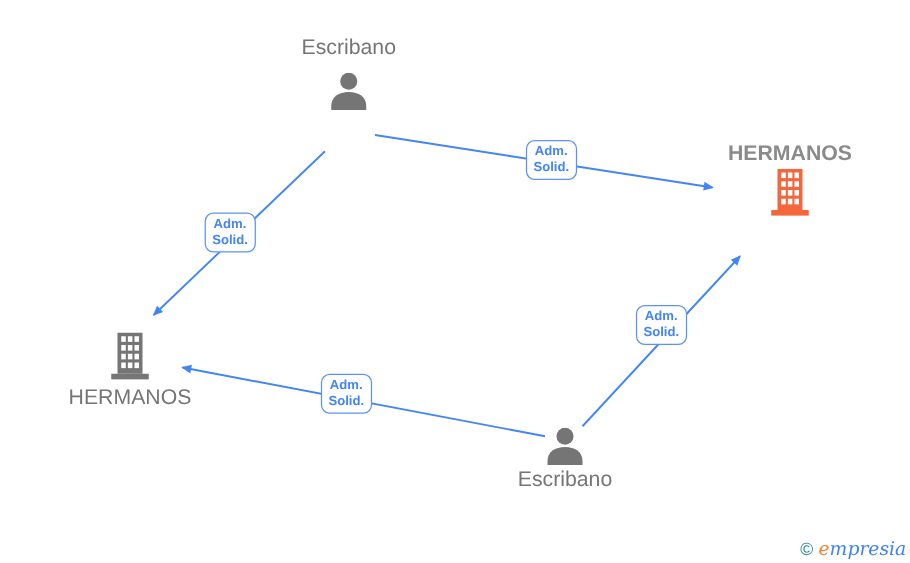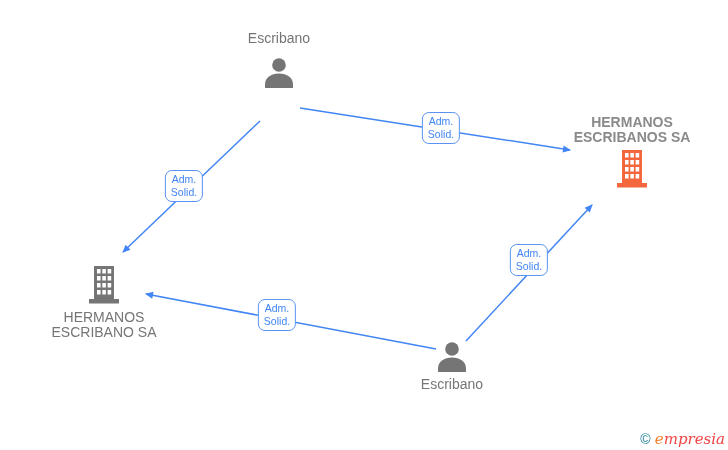--- a/index.html
+++ b/index.html
@@ -16,21 +16,21 @@
     left: 0; top: 0;
     width: 728px; height: 450px;
     pointer-events: none;
   }
   .node {
     position: absolute;
     width: 160px;
     text-align: center;
   }
   .node-label {
-    font-size: 14px;
+    font-size: 17px;
     line-height: 14px;
     color: #757575;
   }
   .node.company .node-label { line-height: 15px; }
   .node.company-right .node-label { font-weight: bold; color: #8a8a8a; }
   .node-icon { display: block; margin: 0 auto; }
   .gap-sm { height: 5px; }
   .gap-md { height: 13px; }
   .gap-xs { height: 6px; }
   .edge-label {
@@ -38,32 +38,33 @@
     transform: translate(-50%, -50%);
     background: #ffffff;
     border: 1.5px solid #5b93f5;
     border-radius: 7px;
     padding: 2px 5px;
     font-size: 10.5px;
     line-height: 13px;
     color: #4285F4;
     text-align: center;
     white-space: nowrap;
+    font-weight: bold;
   }
   .watermark {
     position: absolute;
     right: 3px;
     bottom: 2px;
     font-size: 15px;
     color: #1d7f99;
   }
   .watermark .copy { font-family: "Liberation Sans", sans-serif; font-size: 14px; }
   .watermark .brand { font-family: "DejaVu Serif", serif; font-style: italic; }
   .watermark .brand-lead { color: #f07f2d; }
-  .watermark .brand-rest { color: #ef4444; margin-top: 24px; }
+  .watermark .brand-rest { color: #3b82f6; margin-top: 24px; }
 </style>
 </head>
 <body>
 
 <div class="canvas">
 
   <svg class="edges" viewBox="0 0 728 450">
     <defs>
       <marker id="arrowhead" markerWidth="10" markerHeight="9" refX="7.5" refY="4" orient="auto" markerUnits="userSpaceOnUse">
         <path d="M0.5,0.5 L8.5,4 L0.5,7.5 Z" fill="#4285F4"></path>
@@ -82,21 +83,20 @@
     <div class="gap-md"></div>
     <svg class="node-icon" width="34" height="30" viewBox="0 0 34 30">
       <circle cx="17" cy="7" r="6.8" fill="#757575"></circle>
       <path d="M3,30 L3,26.5 C3,19.5 9,15.5 17,15.5 C25,15.5 31,19.5 31,26.5 L31,30 Z" fill="#757575"></path>
     </svg>
   </div>
 
   <div class="node company company-right" style="left:552px; top:115px;">
     <div class="node-label">
       <div>HERMANOS</div>
-      <div>ESCRIBANOS SA</div>
     </div>
     <div class="gap-sm"></div>
     <svg class="node-icon" width="34" height="38" viewBox="0 0 34 38">
       <rect x="2" y="33" width="30" height="4.5" fill="#F4673C"></rect>
       <rect x="7" y="0" width="20" height="33" fill="#F4673C"></rect>
       <g fill="#ffffff">
         <rect x="10" y="3" width="3.6" height="4.5"></rect>
           <rect x="15.3" y="3" width="3.6" height="4.5"></rect>
           <rect x="20.6" y="3" width="3.6" height="4.5"></rect>
         <rect x="10" y="10" width="3.6" height="4.5"></rect>
@@ -127,21 +127,20 @@
           <rect x="15.3" y="17" width="3.6" height="4.5"></rect>
           <rect x="20.6" y="17" width="3.6" height="4.5"></rect>
         <rect x="10" y="24" width="3.6" height="4.5"></rect>
           <rect x="15.3" y="24" width="3.6" height="4.5"></rect>
           <rect x="20.6" y="24" width="3.6" height="4.5"></rect>
       </g>
     </svg>
     <div class="gap-xs"></div>
     <div class="node-label">
       <div>HERMANOS</div>
-      <div>ESCRIBANO SA</div>
     </div>
   </div>
 
   <div class="node person" style="left:372px; top:342px;">
     <svg class="node-icon" width="34" height="30" viewBox="0 0 34 30">
       <circle cx="17" cy="7" r="6.8" fill="#757575"></circle>
       <path d="M3,30 L3,26.5 C3,19.5 9,15.5 17,15.5 C25,15.5 31,19.5 31,26.5 L31,30 Z" fill="#757575"></path>
     </svg>
     <div class="gap-sm"></div>
     <div class="node-label">

